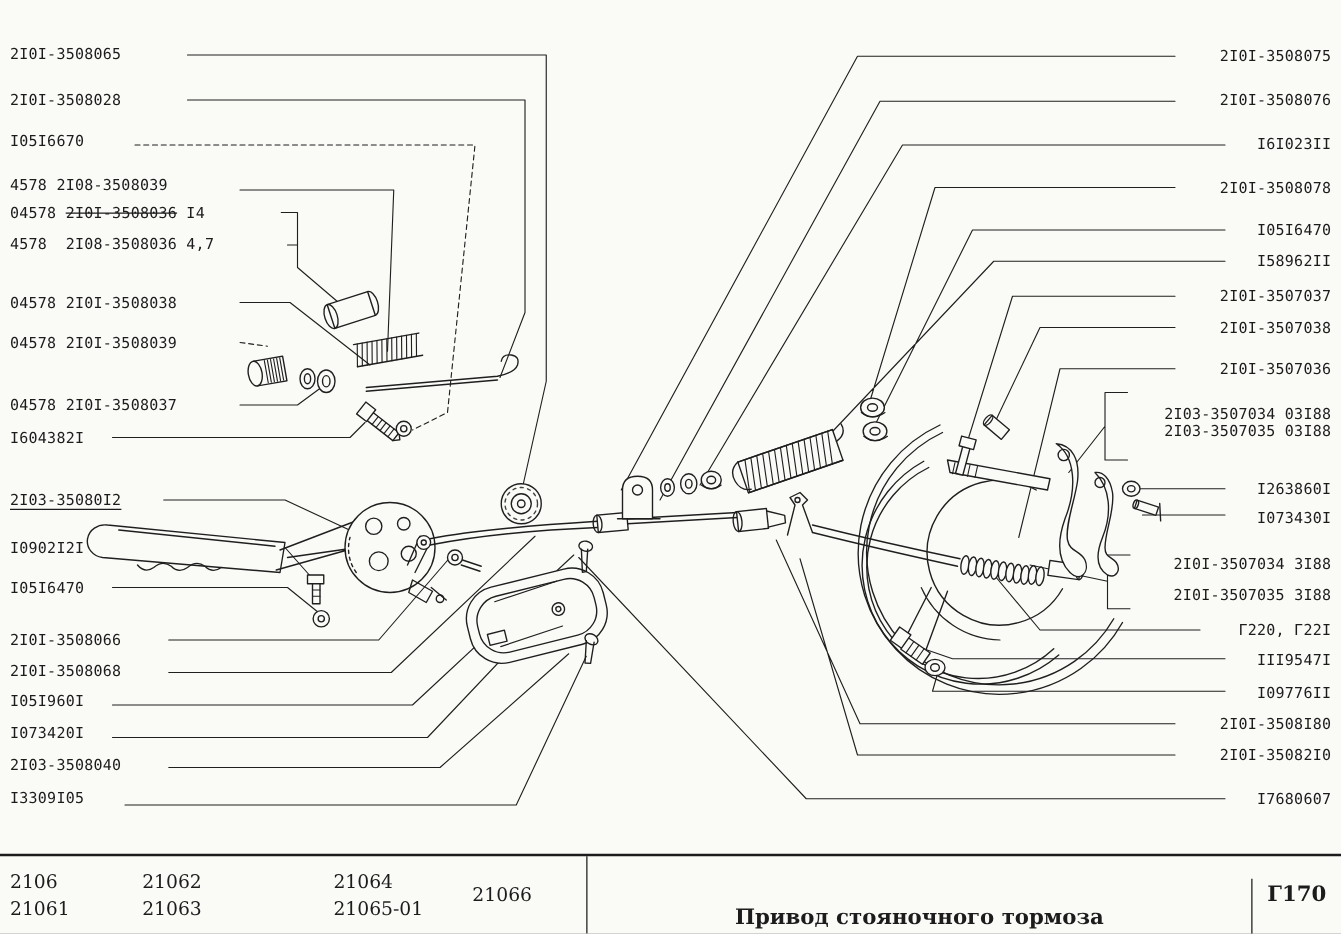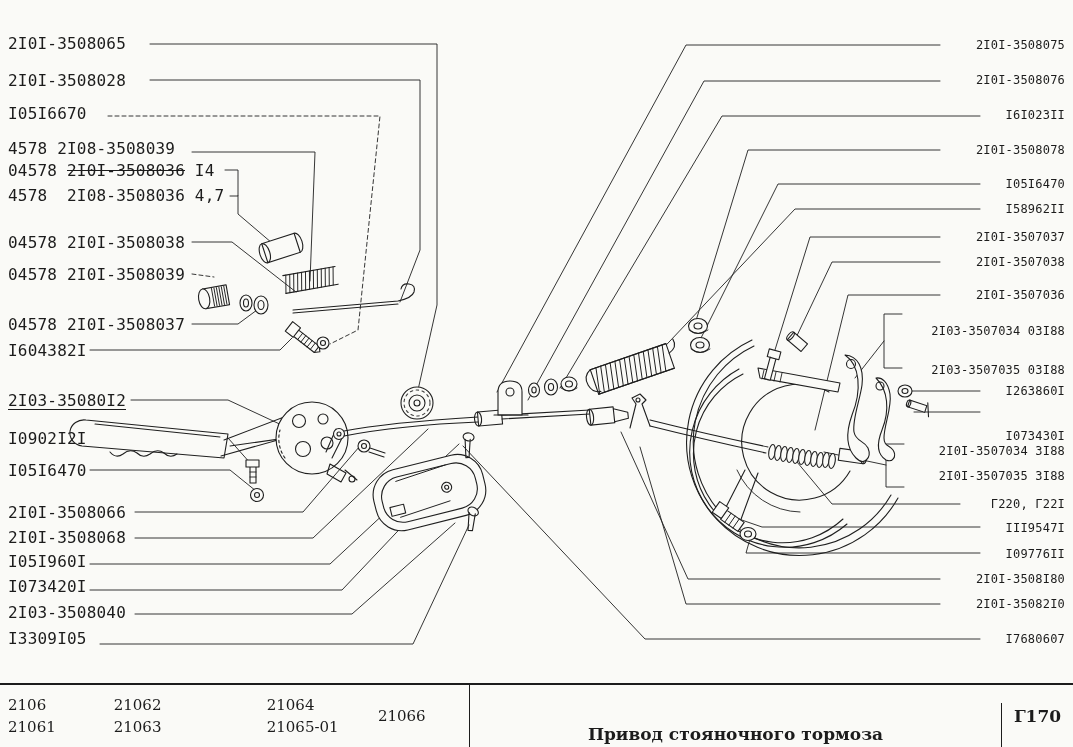--- a/index.html
+++ b/index.html
@@ -2,21 +2,21 @@
 <html><head>
 <meta charset="utf-8">
 <style>
   html,body{margin:0;padding:0;background:#e8e8e4;}
   #page{position:relative;width:1073px;height:747px;background:#fafaf7;overflow:hidden;
         font-family:"DejaVu Sans Mono",monospace;color:#1c1c1c;}
   #diagram-svg{position:absolute;left:0;top:0;}
   #diagram-svg *{fill:none;stroke:#1f1f1f;stroke-width:1.1;stroke-linecap:round;stroke-linejoin:round;}
   #diagram-svg .solid{fill:#fafaf7;}
   #diagram-svg .thin{stroke-width:0.9;}
-  .lbl{position:absolute;left:8px;font-size:16px;line-height:17px;letter-spacing:.2px;white-space:pre;}
+  .lbl{position:absolute;left:8px;font-size:12px;line-height:17px;letter-spacing:.2px;white-space:pre;}
   .lbl-r{position:absolute;right:8px;font-size:12px;line-height:17px;letter-spacing:.2px;white-space:pre;text-align:right;}
   .u{text-decoration:underline;text-underline-offset:3px;}
   .strike{text-decoration:line-through;}
   
   #footer{position:absolute;left:0;top:683px;width:1073px;height:62px;
           border-top:2px solid #1c1c1c;border-bottom:2px solid #1c1c1c;
           display:flex;font-family:"DejaVu Serif",serif;}
   .fcell{height:100%;box-sizing:border-box;}
   #models{width:470px;display:flex;border-right:1.5px solid #1c1c1c;}
   .mcol{font-size:15px;line-height:22px;padding-top:9px;}
@@ -277,23 +277,23 @@
   <div class="lbl-r" style="top:37px">2I0I-3508075</div>
   <div class="lbl-r" style="top:72px">2I0I-3508076</div>
   <div class="lbl-r" style="top:107px">I6I023II</div>
   <div class="lbl-r" style="top:142px">2I0I-3508078</div>
   <div class="lbl-r" style="top:176px">I05I6470</div>
   <div class="lbl-r" style="top:201px">I58962II</div>
   <div class="lbl-r" style="top:229px">2I0I-3507037</div>
   <div class="lbl-r" style="top:254px">2I0I-3507038</div>
   <div class="lbl-r" style="top:287px">2I0I-3507036</div>
   <div class="lbl-r" style="top:323px">2I03-3507034 03I88</div>
-  <div class="lbl-r" style="top:362px">2I03-3507035 03I88</div>
+  <div class="lbl-r" style="top:337px">2I03-3507035 03I88</div>
   <div class="lbl-r" style="top:383px">I263860I</div>
-  <div class="lbl-r" style="top:428px">I073430I</div>
+  <div class="lbl-r" style="top:406px">I073430I</div>
   <div class="lbl-r" style="top:443px">2I0I-3507034 3I88</div>
   <div class="lbl-r" style="top:468px">2I0I-3507035 3I88</div>
   <div class="lbl-r" style="top:496px">Г220, Г22I</div>
   <div class="lbl-r" style="top:520px">III9547I</div>
   <div class="lbl-r" style="top:546px">I09776II</div>
   <div class="lbl-r" style="top:571px">2I0I-3508I80</div>
   <div class="lbl-r" style="top:596px">2I0I-35082I0</div>
   <div class="lbl-r" style="top:631px">I7680607</div>
 
   <div id="footer">

